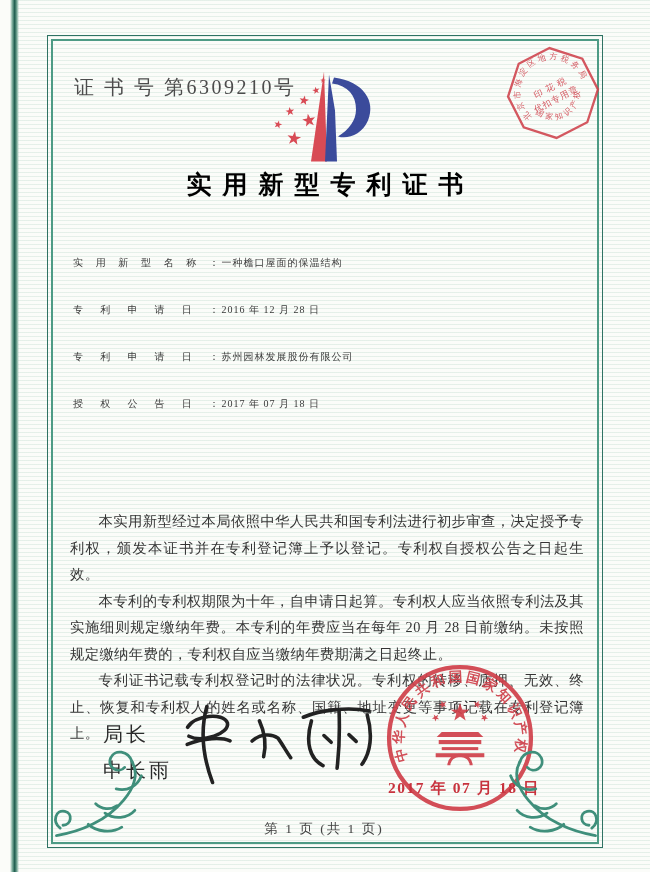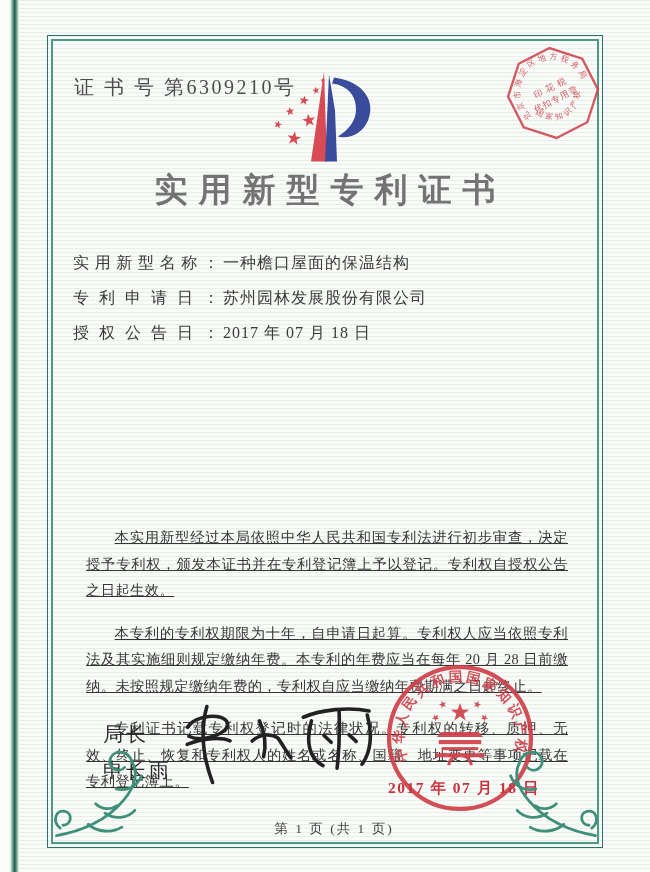--- a/index.html
+++ b/index.html
@@ -35,57 +35,57 @@
     position:absolute;left:74px;top:74px;
     font-size:20px;letter-spacing:2.5px;color:#4c4c4c;
   }
   .logo{position:absolute;left:252px;top:68px;width:150px;height:106px;}
   .tax-stamp{
     position:absolute;left:504px;top:44px;width:98px;height:98px;
     transform:rotate(-27deg);opacity:.88;
   }
   .title{
     position:absolute;left:0;top:168px;width:650px;
-    text-align:center;font-size:33px;font-weight:700;color:#737373;
+    text-align:center;font-size:25px;font-weight:700;color:#000000;
     letter-spacing:11px;text-indent:11px;
   }
   .fields{
     position:absolute;left:73px;top:252px;width:480px;
-    display:flex;flex-direction:column;gap:13px;
-    font-size:16px;color:#3a3a3a;
+    display:flex;flex-direction:column;gap:25px;
+    font-size:10px;color:#3a3a3a;
   }
   .field{line-height:22px;}
   .field-label{
     display:inline-block;width:146px;
     text-align:justify;text-align-last:justify;
     vertical-align:top;
   }
   .field-value{letter-spacing:1px;}
   .body-text{
     position:absolute;left:70px;top:508px;width:514px;
     font-size:14.3px;line-height:26.5px;color:#353535;
     text-align:justify;letter-spacing:.4px;
   }
-  .body-text p{margin:16px;text-indent:2em;text-decoration:underline;}
+  .body-text p{margin:0;text-indent:2em;}
   .signer{
     position:absolute;left:103px;top:716px;
     font-family:"DejaVu Sans","Liberation Sans",sans-serif;
     font-size:20px;color:#2b2b2b;letter-spacing:3px;line-height:36px;
   }
   .signature{position:absolute;left:172px;top:688px;width:220px;height:100px;transform:rotate(-2deg);}
   .office-seal{position:absolute;left:384px;top:662px;width:152px;height:152px;opacity:.93;}
   .seal-date{
     position:absolute;left:388px;top:778px;
     color:#c8333e;font-size:15.5px;font-weight:700;letter-spacing:1.5px;
   }
   .flourish{position:absolute;width:112px;height:114px;}
   .flourish.bl{left:49px;top:730px;}
   .flourish.br{left:491px;top:730px;transform:scaleX(-1);}
   .footer{
-    position:absolute;left:57px;top:820px;width:554px;
+    position:absolute;left:47px;top:820px;width:554px;
     text-align:center;font-size:13.5px;color:#444;letter-spacing:2px;
   }
 </style>
 </head>
 <body>
 
 <div class="page">
   <div class="spine"></div>
 
   <div class="frame-outer">
@@ -125,20 +125,24 @@
     <text x="50" y="47" text-anchor="middle" fill="#cf424c" font-size="9" style="letter-spacing:1px">印 花 税</text>
     <text x="50" y="60" text-anchor="middle" fill="#cf424c" font-size="9" style="letter-spacing:1px">代扣专用章</text>
   </svg>
 
   <div class="title">实用新型专利证书</div>
 
   <div class="fields">
     <div class="field">
       <span class="field-label">实用新型名称：</span>
       <span class="field-value">一种檐口屋面的保温结构</span>
+    </div>
+    <div class="field">
+      <span class="field-label">专利申请日：</span>
+      <span class="field-value">2016 年 12 月 28 日</span>
     </div>
     <div class="field">
       <span class="field-label">专利申请日：</span>
       <span class="field-value">苏州园林发展股份有限公司</span>
     </div>
     <div class="field">
       <span class="field-label">授权公告日：</span>
       <span class="field-value">2017 年 07 月 18 日</span>
     </div>
   </div>

